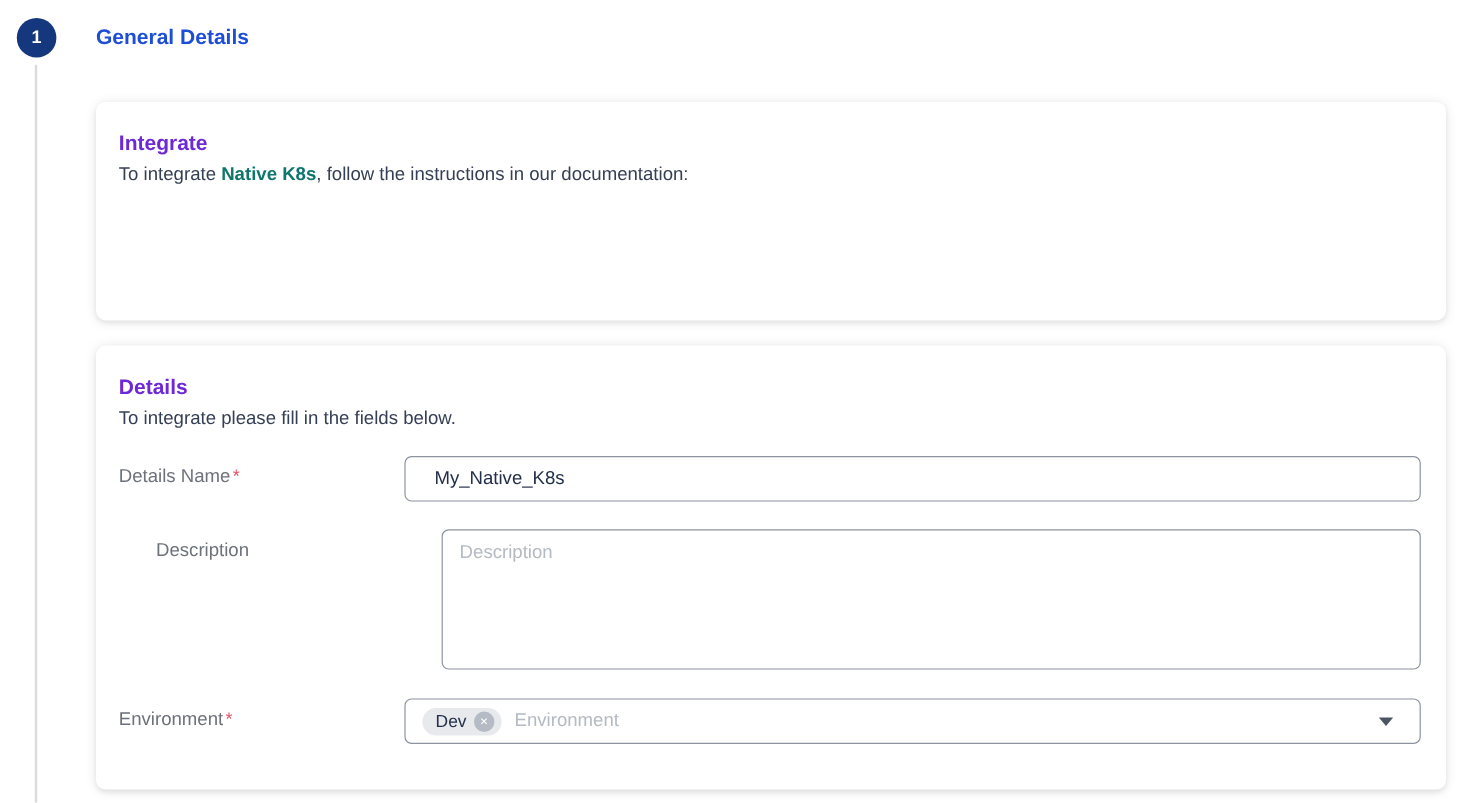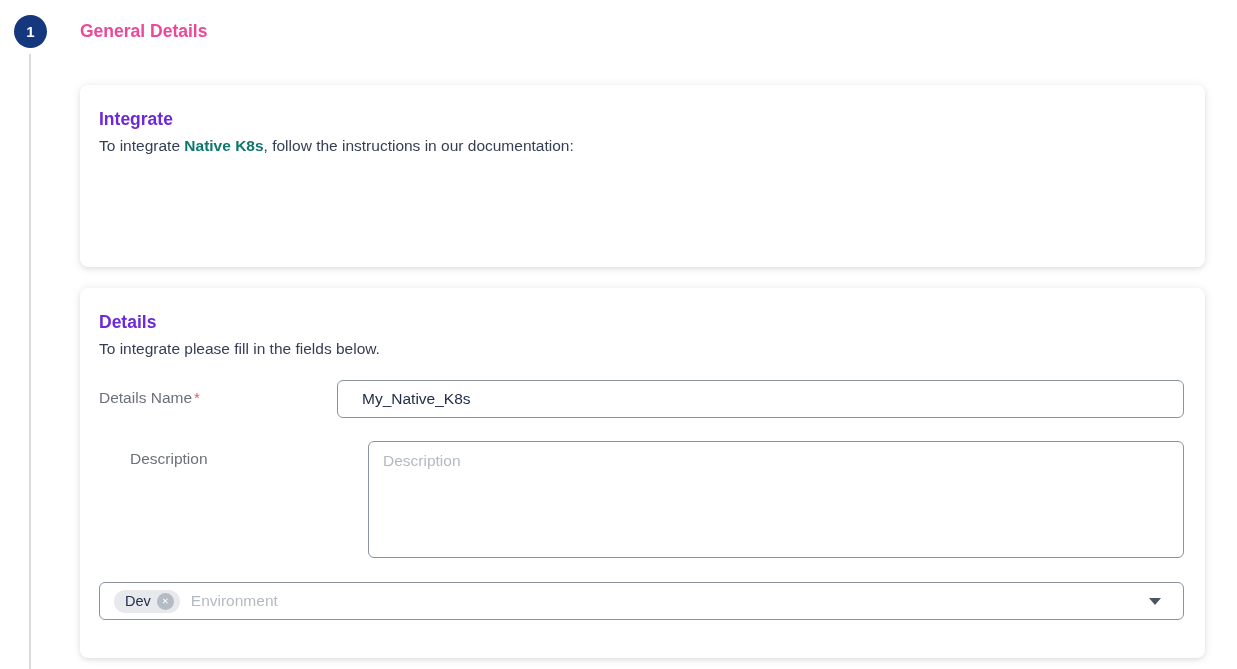--- a/index.html
+++ b/index.html
@@ -20,21 +20,21 @@
     background: #15377e; color: #ffffff;
     display: flex; align-items: center; justify-content: center;
     font-size: 15px; font-weight: bold;
   }
   .step-line {
     position: absolute; left: 29px; top: 54px; bottom: 0;
     width: 2px; background: #d9dbde;
   }
   .page-title {
     position: absolute; left: 80px; top: 21px;
-    font-size: 17.5px; font-weight: bold; color: #ec4899;
+    font-size: 17.5px; font-weight: bold; color: #1d4ed8;
   }
 
   
   .card {
     position: absolute; left: 80px; width: 1125px;
     background: #ffffff; border-radius: 8px;
     box-shadow: 0 1px 10px rgba(0,0,0,0.10), 0 2px 4px rgba(0,0,0,0.06);
     padding: 24px 20px 0 19px;
   }
   .card-integrate { top: 85px; height: 182px; }
@@ -93,21 +93,21 @@
 
   .multiselect {
     width: 100%; height: 38px;
     border: 1px solid #8c93a0; border-radius: 6px;
     background: #fff;
     display: flex; align-items: center;
     padding: 0 22px 0 14px;
     cursor: pointer;
   }
   .tag-chip {
-    display: inline-flex; align-items: center;
+    display: inline-flex; align-items: flex-end;
     background: #e7e9ed; border-radius: 13px;
     padding: 3px 6px 3px 11px;
     font-size: 14.5px; color: #223049;
   }
   .tag-remove {
     width: 17px; height: 17px; margin-left: 6px;
     border-radius: 50%; background: #b5bbc4;
     color: #ffffff; font-size: 8.5px; line-height: 17px;
     display: inline-flex; align-items: center; justify-content: center;
     cursor: pointer;
@@ -157,20 +157,23 @@
     <div class="form-row row-description">
       <div class="field-label">
         <span>Description</span>
       </div>
       <div class="field-wrap">
         <textarea class="text-area" placeholder="Description" style=""></textarea>
       </div>
     </div>
 
     <div class="form-row row-environment">
+      <div class="field-label">
+        <span>Environment</span><span class="required-mark">*</span>
+      </div>
       <div class="field-wrap">
         <div class="multiselect">
           <span class="tag-chip">
             <span>Dev</span>
             <span class="tag-remove">✕</span>
           </span>
           <span class="select-placeholder">Environment</span>
           <span class="caret-down"></span>
         </div>
       </div>

